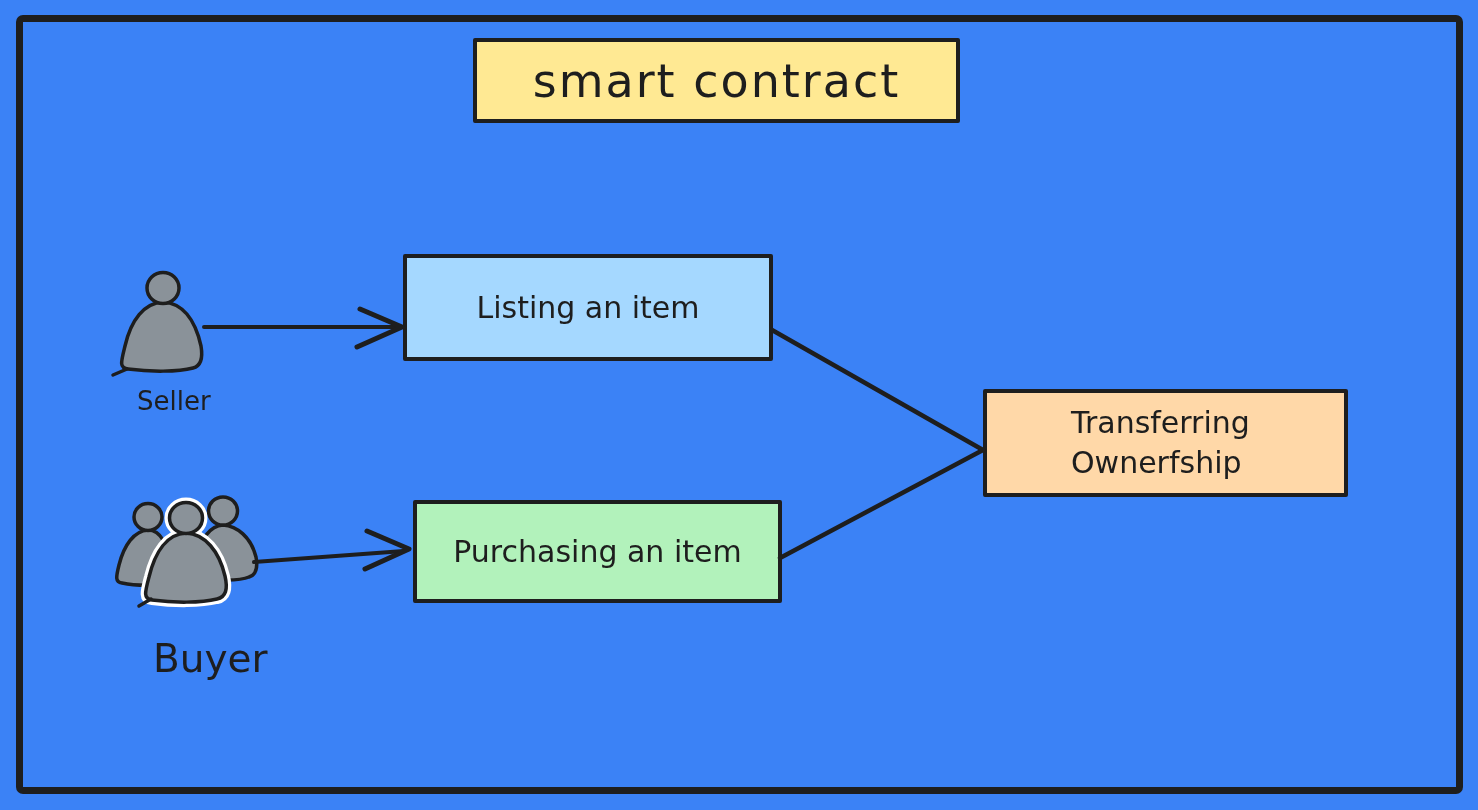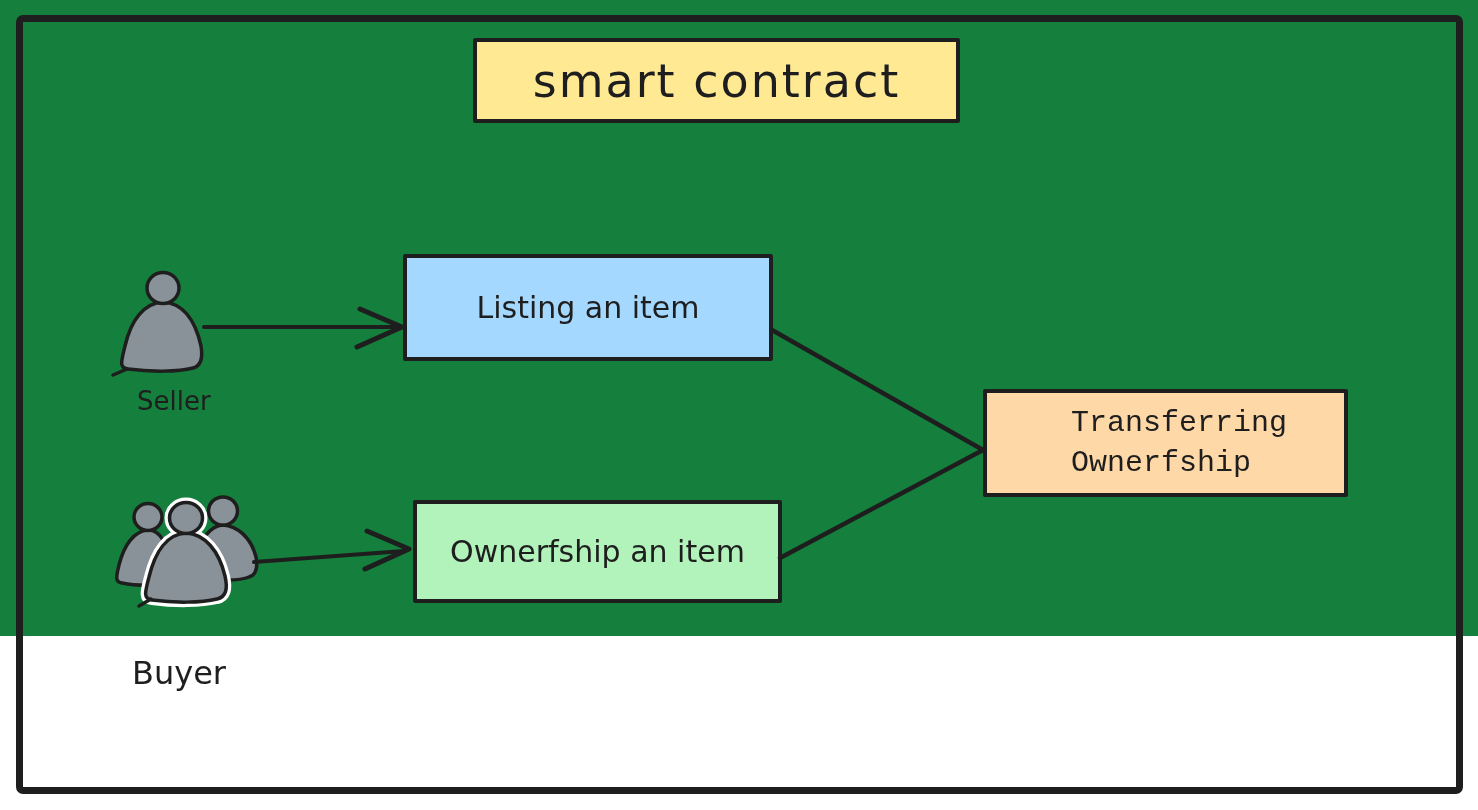--- a/index.html
+++ b/index.html
@@ -1,60 +1,60 @@
 <!DOCTYPE html>
 <html><head>
 <meta charset="utf-8">
 <style>
   html,body{margin:0;padding:0;}
   body{
     width:1478px;height:810px;background:#ffffff;
     font-family:"DejaVu Sans", sans-serif;color:#1e1e1e;overflow:hidden;
   }
-  .canvas{position:relative;width:1478px;height:636px;background:#15803d;}
+  .canvas{position:relative;width:1478px;height:810px;background:#3b82f6;}
   .frame{
     position:absolute;left:16px;top:15px;width:1447px;height:779px;
     box-sizing:border-box;border:7px solid #1e1e1e;border-radius:7px;background:transparent;
   }
   .box{
     position:absolute;box-sizing:border-box;border:4px solid #1e1e1e;border-radius:2px;
     display:flex;align-items:center;justify-content:center;color:#1e1e1e;
   }
   .title-box{
     left:473px;top:38px;width:487px;height:85px;
     font-size:46px;letter-spacing:2px;font-weight:500;
   }
   .node-listing{left:403px;top:254px;width:370px;height:107px;font-size:30px;}
   .node-purchasing{left:413px;top:500px;width:369px;height:103px;font-size:30px;}
   .node-transferring{
     left:983px;top:389px;width:365px;height:108px;font-size:30px;
-    justify-content:flex-start;padding-left:84px;line-height:40px;white-space:pre-line;font-family:Liberation Mono, monospace;
+    justify-content:flex-start;padding-left:84px;line-height:40px;white-space:pre-line;
   }
   .actor-label{position:absolute;color:#1e1e1e;}
   .seller-label{left:137px;top:386px;font-size:26px;}
-  .buyer-label{left:132px;top:636px;font-size:32px;margin-top:18px;}
+  .buyer-label{left:153px;top:636px;font-size:39px;}
   .overlay{position:absolute;left:0;top:0;width:1478px;height:810px;pointer-events:none;}
 </style>
 </head>
 <body>
 
 <div class="canvas">
 
   <div class="frame"></div>
 
   <div class="box title-box" style="background: rgb(255, 233, 147);">
     <span>smart contract</span>
   </div>
 
   <div class="box node-listing" style="background: rgb(165, 216, 255);">
     <span>Listing an item</span>
   </div>
 
   <div class="box node-purchasing" style="background: rgb(178, 242, 187);">
-    <span>Ownerfship an item</span>
+    <span>Purchasing an item</span>
   </div>
 
   <div class="box node-transferring" style="background: rgb(255, 216, 168);">
     <span>Transferring
 Ownerfship</span>
   </div>
 
   <div class="actor-label seller-label">Seller</div>
 
   <div class="actor-label buyer-label">Buyer</div>

